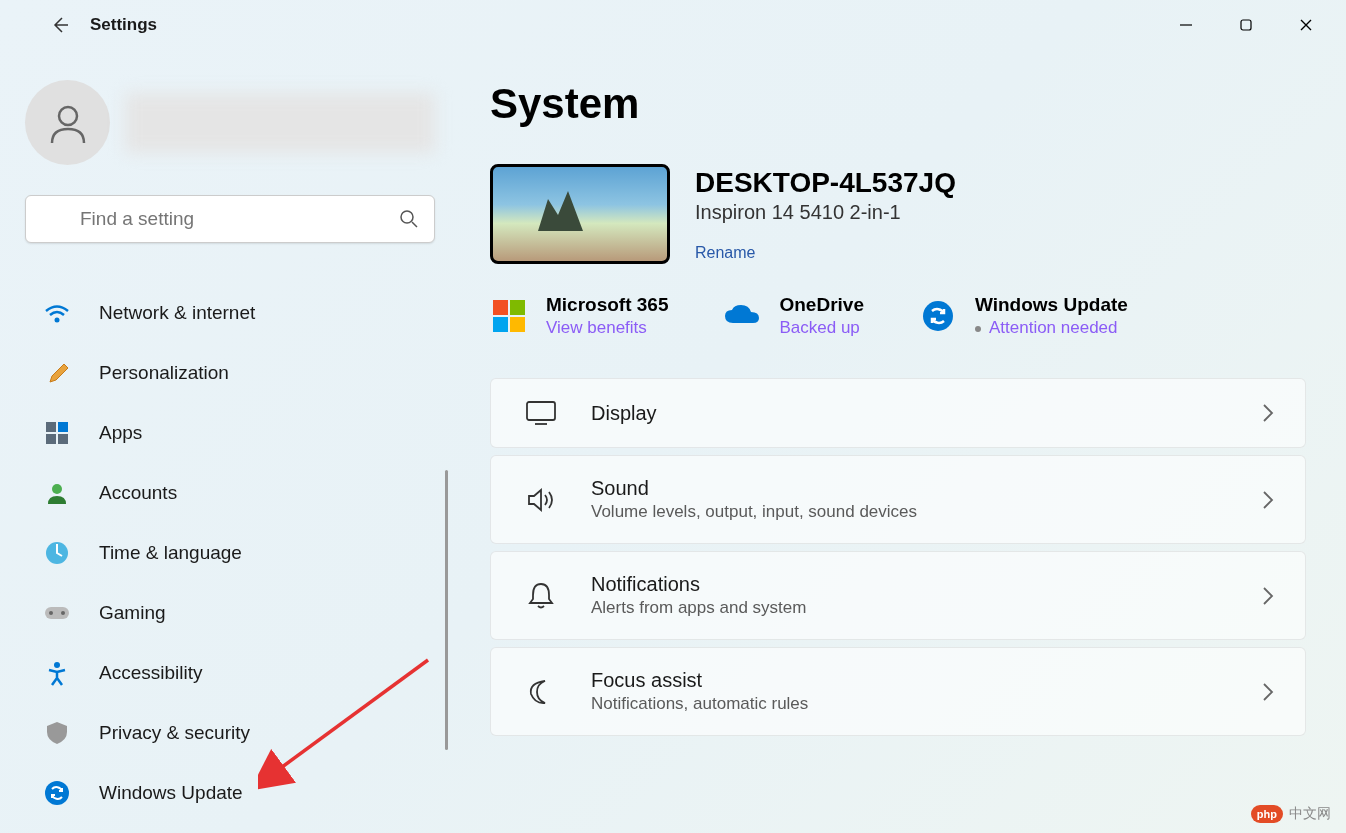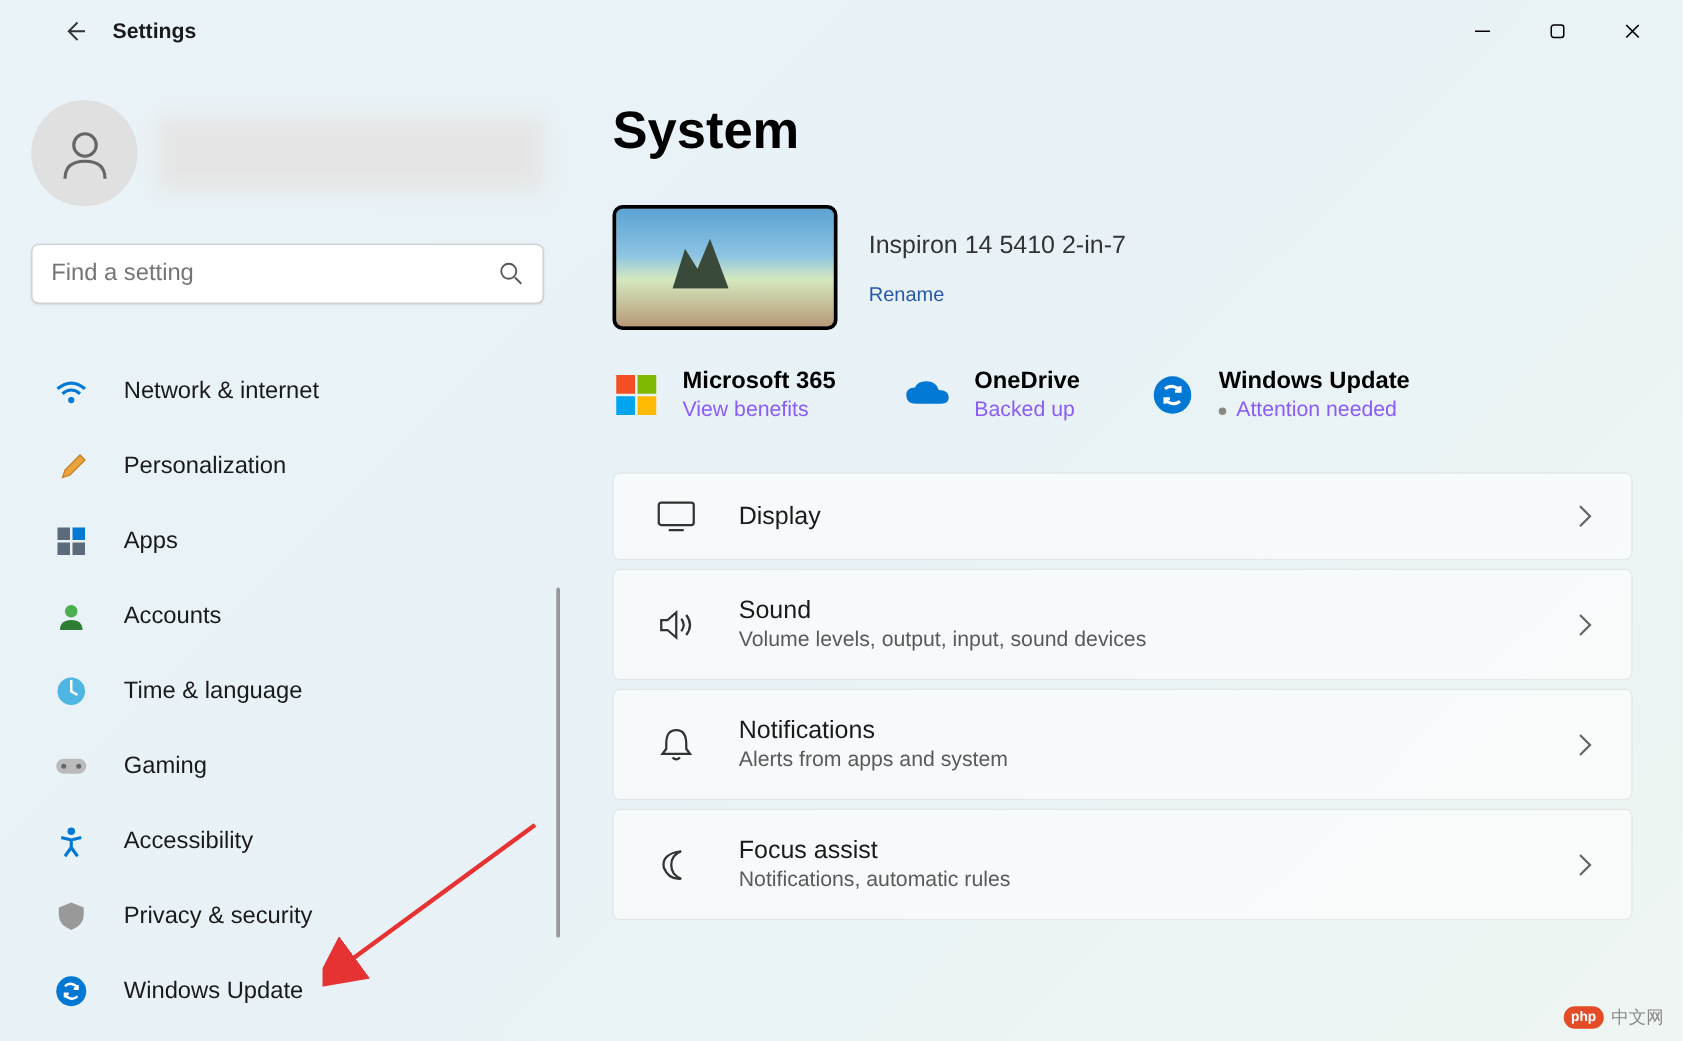--- a/index.html
+++ b/index.html
@@ -11,21 +11,21 @@
     .win-controls { margin-left: auto; display: flex; gap: 0; }
     .win-btn { width: 60px; height: 40px; display: flex; align-items: center; justify-content: center; cursor: pointer; background: none; border: none; }
 
     .content { display: flex; height: calc(100% - 50px); }
     .sidebar { width: 460px; padding: 30px 25px 0 25px; display: flex; flex-direction: column; position: relative; }
     .profile { display: flex; align-items: center; gap: 15px; margin-bottom: 30px; }
     .avatar { width: 85px; height: 85px; border-radius: 50%; background: #e0e0e0; display: flex; align-items: center; justify-content: center; }
     .profile-info { flex: 1; height: 60px; background: #e5e5e5; filter: blur(8px); border-radius: 4px; }
 
     .search-box { height: 48px; background: #fff; border: 1px solid #ccc; border-radius: 6px; display: flex; align-items: center; padding: 0 15px; margin-bottom: 40px; box-shadow: 0 1px 2px rgba(0,0,0,0.1); }
-    .search-input { flex: 1; border: none; outline: none; font-size: 19px; color: #666; background: transparent; }
+    .search-input { flex: 1; border: none; outline: none; font-size: 19px; color: #666; background: transparent; margin-left: 39px; }
     .search-icon-wrap { display: flex; align-items: center; }
 
     .nav-list { flex: 1; overflow-y: auto; margin-right: -10px; }
     .nav-item { height: 60px; display: flex; align-items: center; gap: 28px; padding: 0 18px; cursor: pointer; border-radius: 6px; }
     .nav-icon { width: 28px; height: 28px; display: flex; align-items: center; justify-content: center; font-size: 22px; }
     .nav-label { font-size: 19px; color: #1a1a1a; }
     .scroll-indicator { position: absolute; right: 12px; top: 420px; width: 3px; height: 280px; background: #999; border-radius: 2px; }
 
     .main { flex: 1; padding: 30px 40px 0 30px; overflow-y: auto; }
     .page-title { font-size: 42px; font-weight: 600; color: #000000; margin-bottom: 36px; }
@@ -199,21 +199,22 @@
     </div>
     <div class="scroll-indicator"></div>
   </div>
 
   <div class="main">
     <h1 class="page-title">System</h1>
 
     <div class="device-row">
       <div class="device-img"></div>
       <div class="device-info">
-        <div class="device-model">Inspiron 14 5410 2-in-7</div>
+        <h2>DESKTOP-4L537JQ</h2>
+        <div class="device-model">Inspiron 14 5410 2-in-1</div>
         <span class="rename-link">Rename</span>
       </div>
     </div>
 
     <div class="status-row">
       <div class="status-item">
         <div class="status-icon">
             <div class="ms-logo">
               <span></span>
               <span></span>

